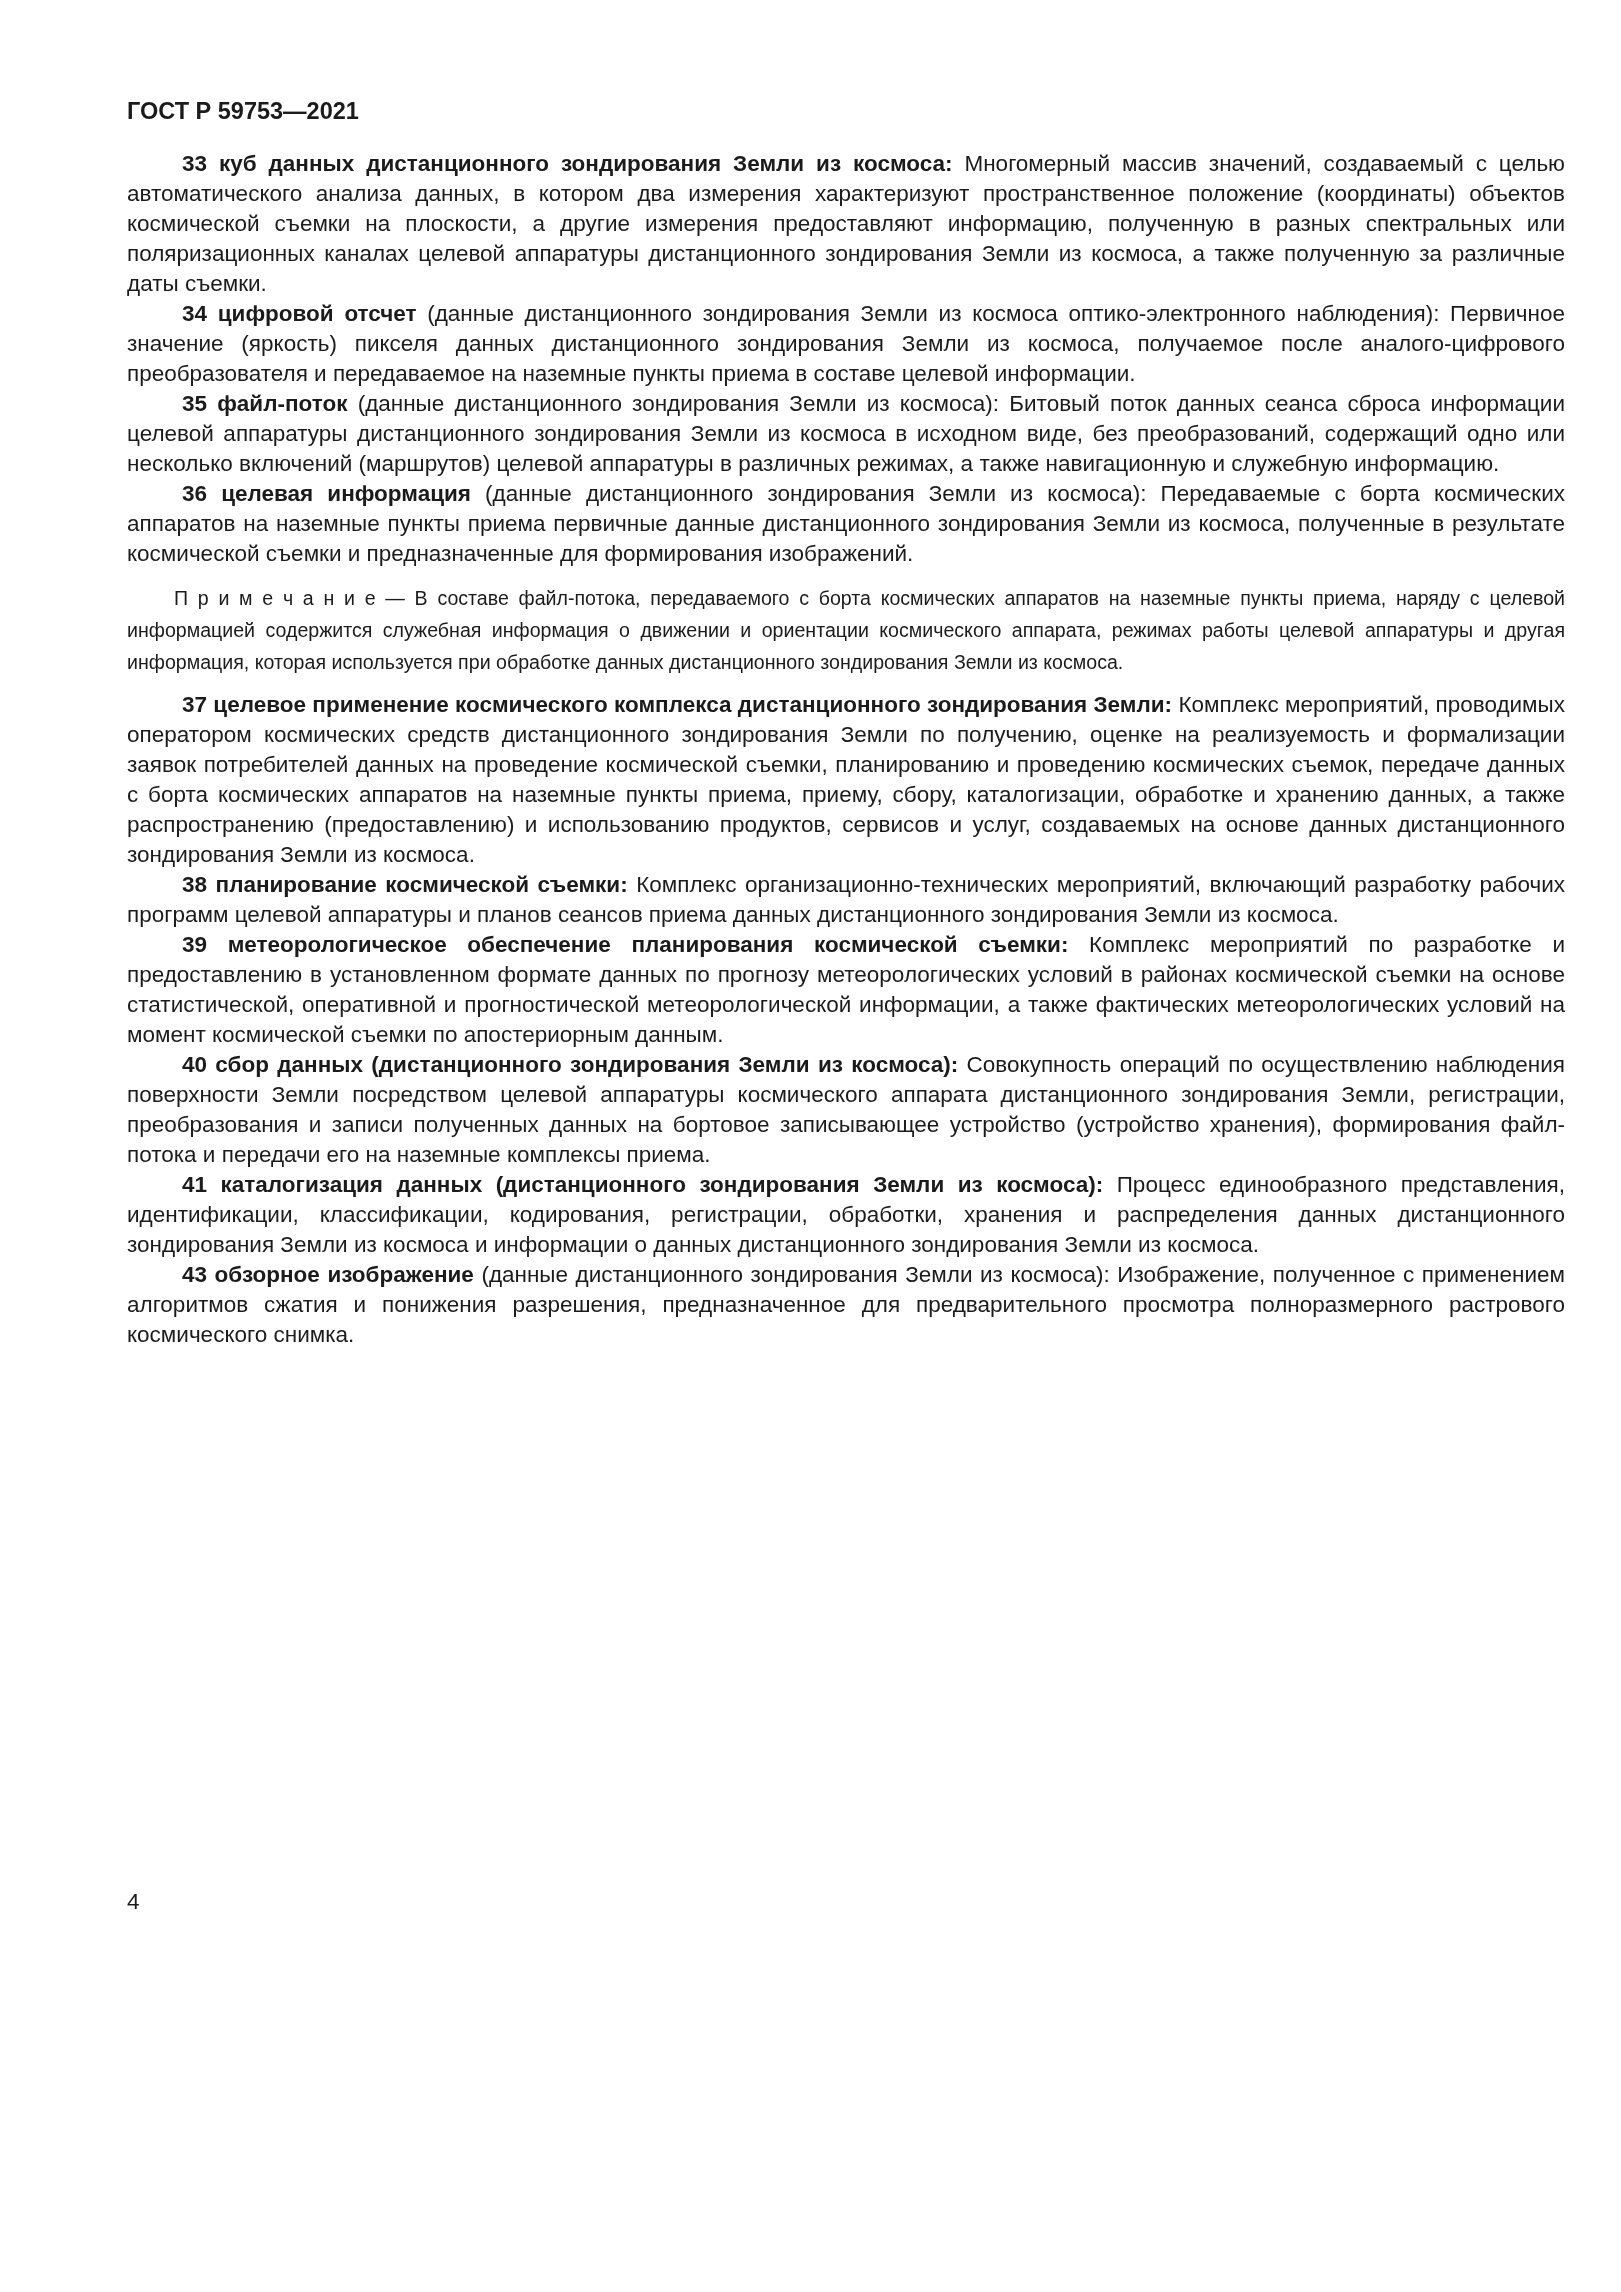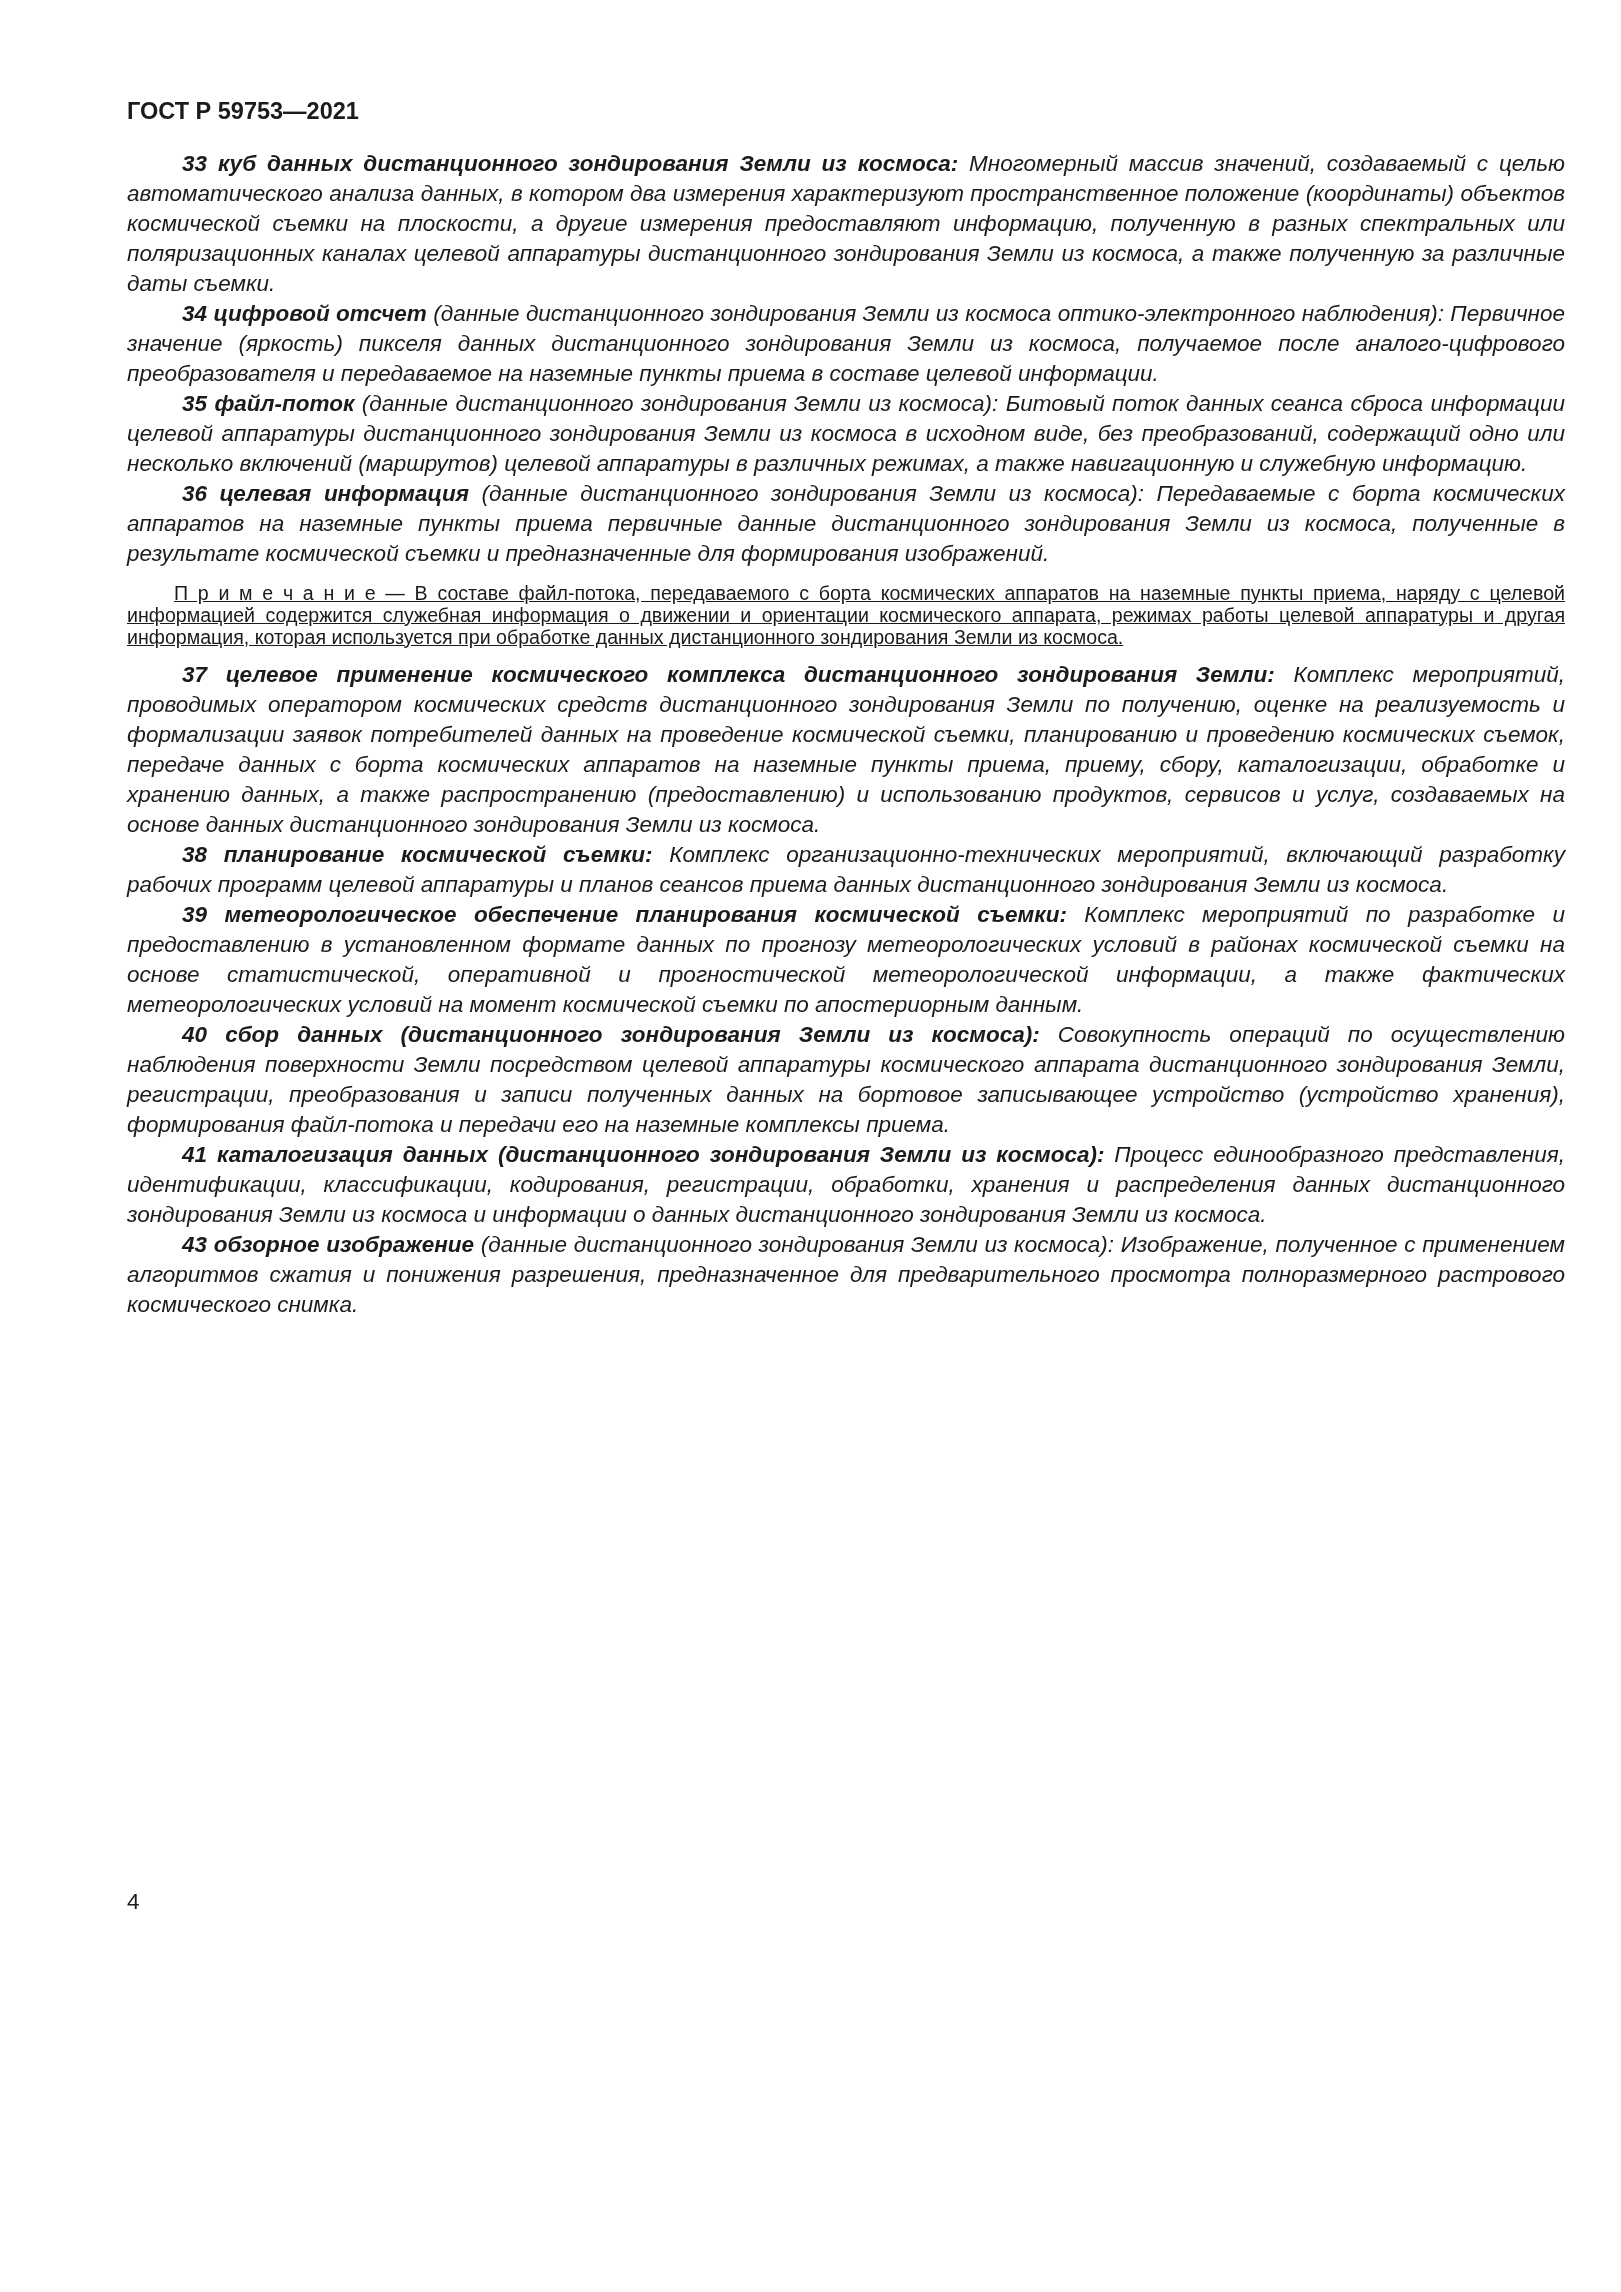--- a/index.html
+++ b/index.html
@@ -19,28 +19,27 @@
     line-height: 27.4px;
     margin-bottom: 23.5px;
     text-align: left;
   }
   .doc-body {
     font-size: 22.5px;
     line-height: 30px;
     text-align: justify;
   }
   .para { margin: 0; }
-  .ind { text-indent: 55px; font-style: italic; }
+  .ind { text-indent: 55px; }
   .note {
     margin: 12.7px 0;
     font-size: 19.6px;
-    line-height: 22px;
+    line-height: 32px;
     text-indent: 47px;
     text-align: justify;
-    text-decoration: underline;
   }
   .heading {
     font-weight: 700;
     margin: 14.7px 0 5.9px 0;
   }
   b { font-weight: 700; }
   .page-number {
     position: absolute;
     left: 127px;
     top: 1888px;

